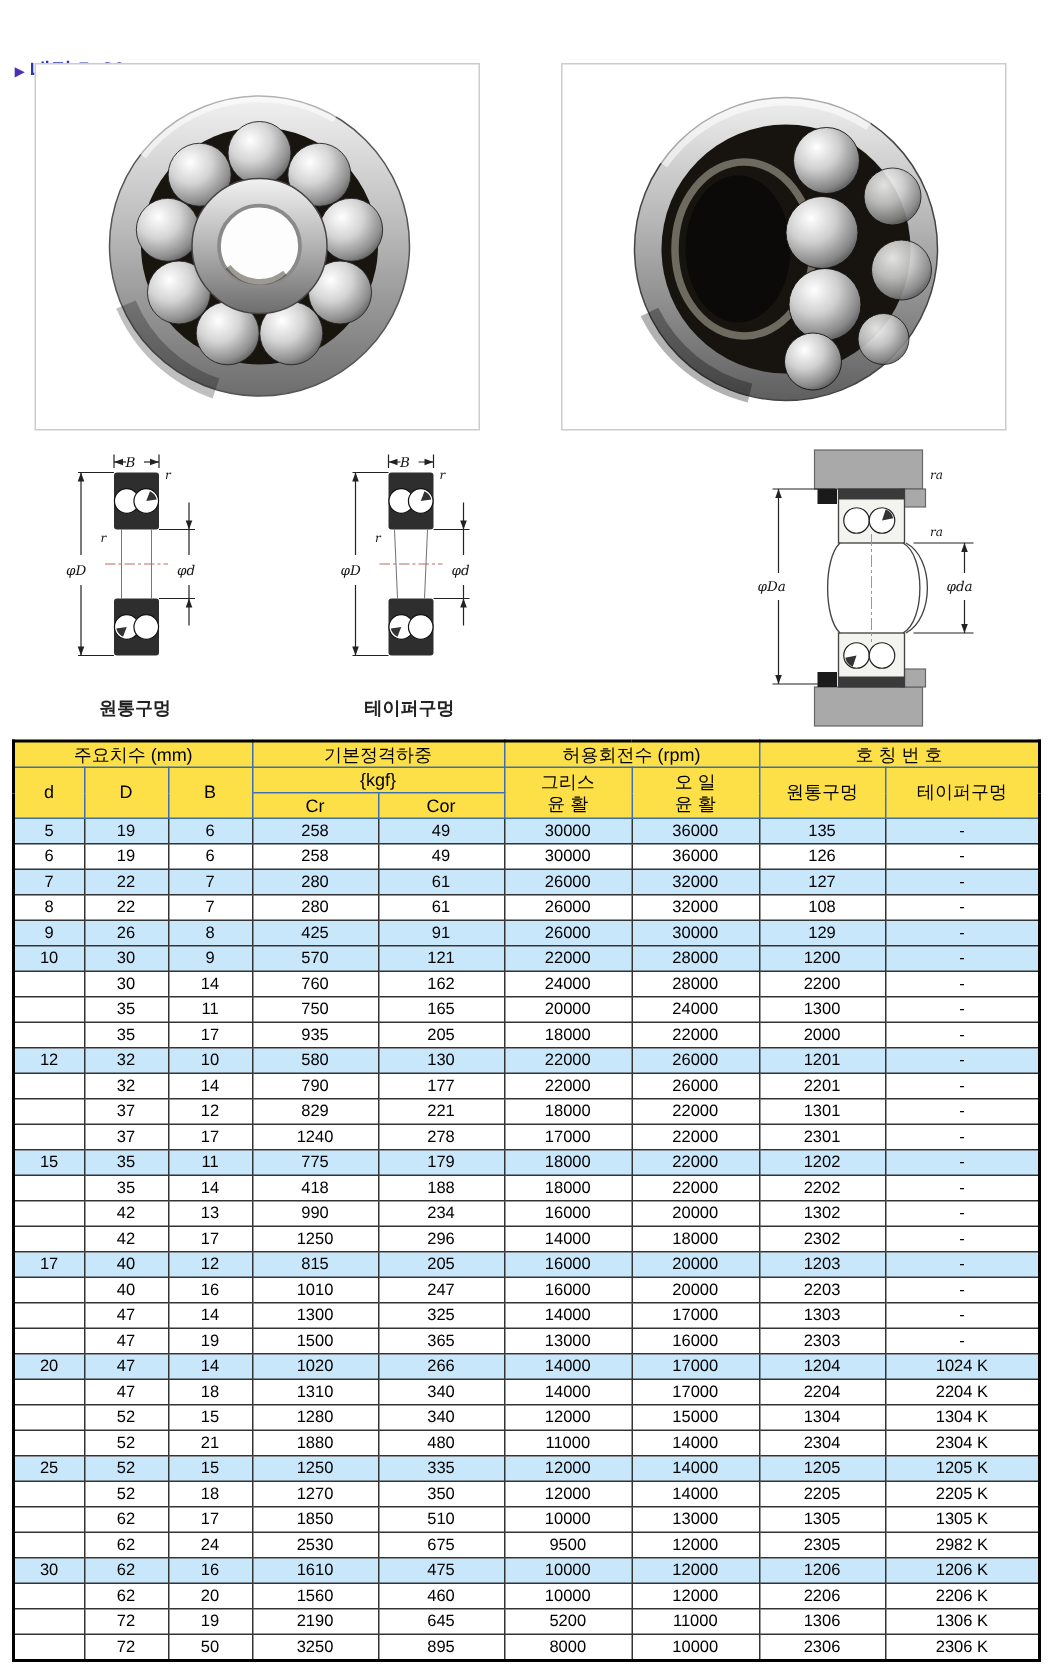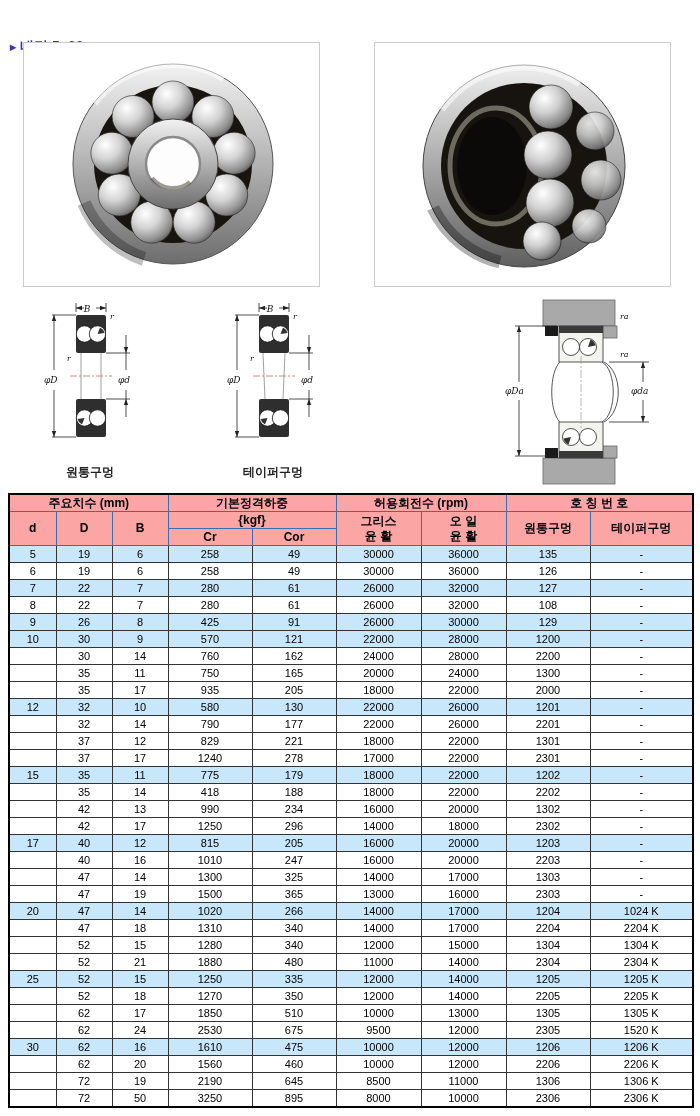--- a/index.html
+++ b/index.html
@@ -15,21 +15,21 @@
   .diag{position:absolute;top:4px;}
   .diag-a{left:44px;}
   .diag-b{left:227px;}
   .diag-c{left:505px;top:0px;}
   .diag-caption{position:absolute;top:166px;width:92px;text-align:center;font-size:12px;font-weight:bold;color:#222;}
   .cap-a{left:44px;}
   .cap-b{left:227px;}
 
   .table-wrap{position:absolute;left:8px;top:493px;}
   table.spec{border-collapse:collapse;table-layout:fixed;width:684px;border:2px solid #000;}
-  table.spec th{background:#fca5a5;border:1px solid #3d6fb0;font-size:12px;font-weight:bold;text-align:center;padding:0;height:16px;line-height:1.2;}
+  table.spec th{background:#fde047;border:1px solid #3d6fb0;font-size:12px;font-weight:normal;text-align:center;padding:0;height:16px;line-height:1.2;}
   table.spec td{border:1px solid #333333;font-size:11px;text-align:center;padding:0;height:16px;background:#fff;}
   table.spec tr.hl td{background:#c9e7fb;}
 
   svg text.dim{font-family:"DejaVu Serif",serif;font-style:italic;font-size:9px;fill:#111;}
   svg text.dim-sm{font-family:"DejaVu Serif",serif;font-style:italic;font-size:8px;fill:#111;}
 </style>
 </head>
 <body>
 
 <div class="page-title">
@@ -592,21 +592,21 @@
         </tr>
         <tr>
           <td></td>
           <td>62</td>
           <td>24</td>
           <td>2530</td>
           <td>675</td>
           <td>9500</td>
           <td>12000</td>
           <td>2305</td>
-          <td>1520 K</td>
+          <td>2982 K</td>
         </tr>
         <tr class="hl">
           <td>30</td>
           <td>62</td>
           <td>16</td>
           <td>1610</td>
           <td>475</td>
           <td>10000</td>
           <td>12000</td>
           <td>1206</td>
@@ -622,21 +622,21 @@
           <td>12000</td>
           <td>2206</td>
           <td>2206 K</td>
         </tr>
         <tr>
           <td></td>
           <td>72</td>
           <td>19</td>
           <td>2190</td>
           <td>645</td>
-          <td>8500</td>
+          <td>5200</td>
           <td>11000</td>
           <td>1306</td>
           <td>1306 K</td>
         </tr>
         <tr>
           <td></td>
           <td>72</td>
           <td>50</td>
           <td>3250</td>
           <td>895</td>

